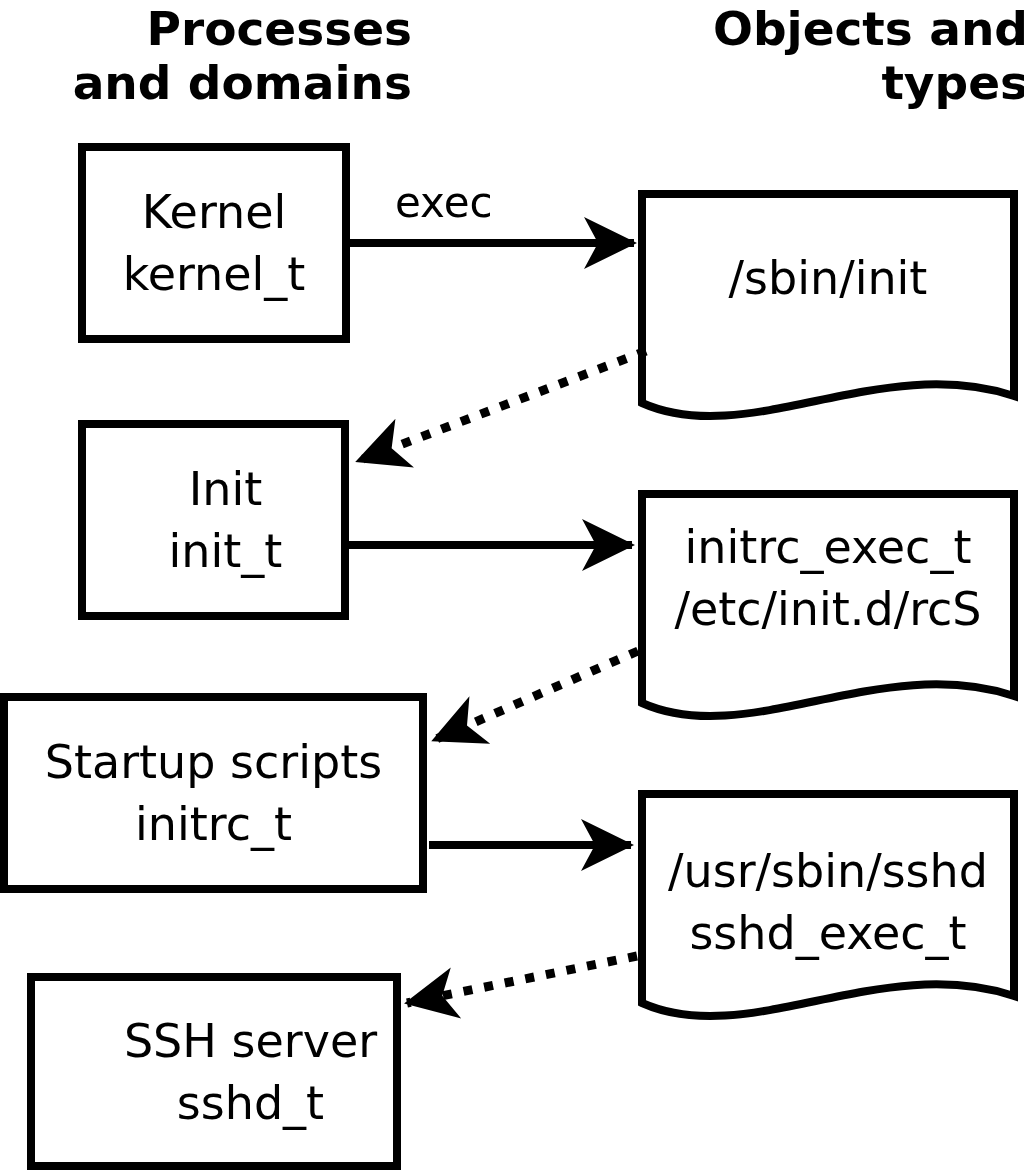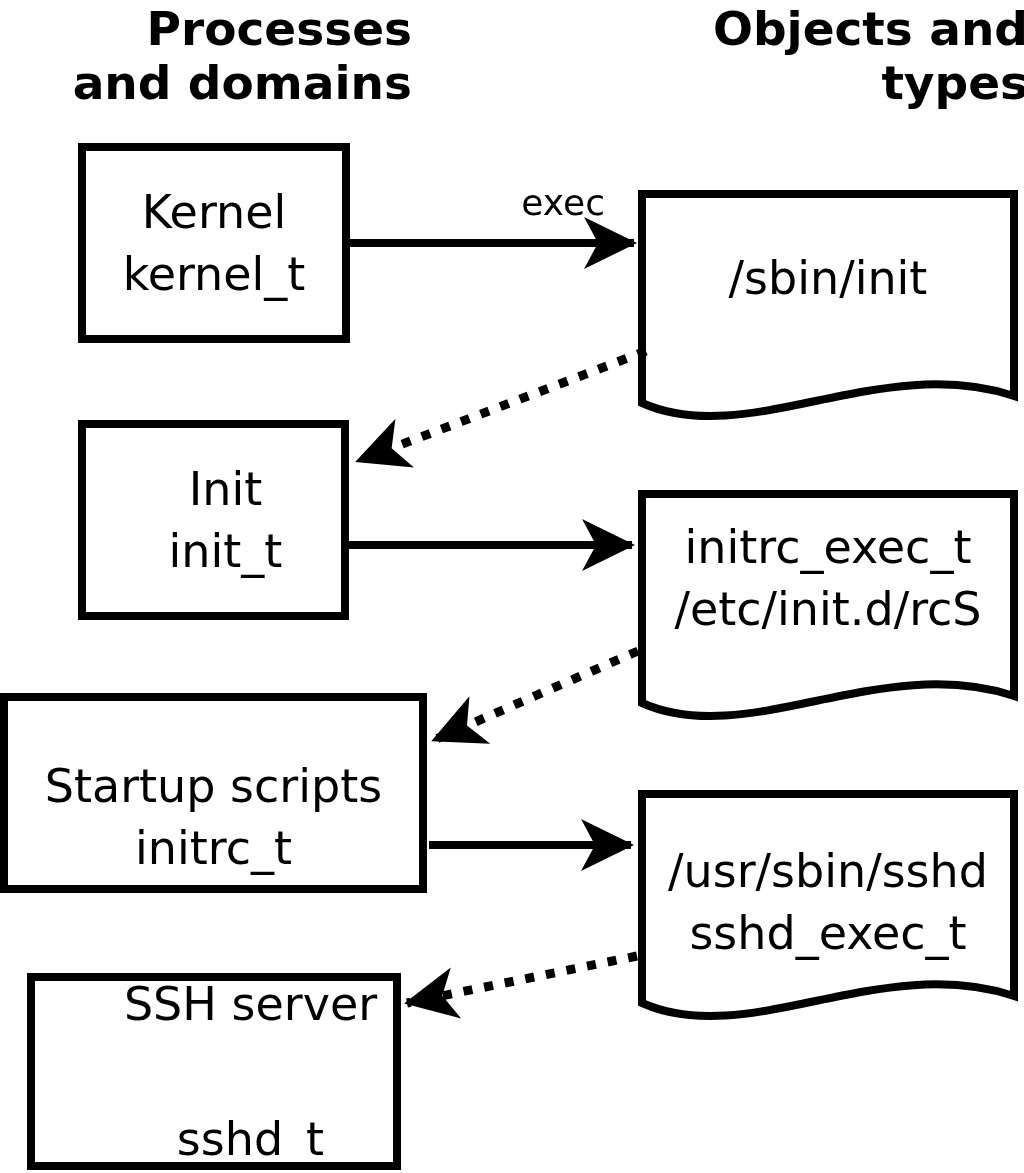--- a/index.html
+++ b/index.html
@@ -13,26 +13,26 @@
     text-align:right;white-space:pre-line;letter-spacing:0;
   }
   #hdr-left{left:12px;top:2px;width:400px;}
   #hdr-right{left:632px;top:2px;width:396px;}
   .lbl{
     position:absolute;display:flex;flex-direction:column;justify-content:center;
     align-items:center;font-size:46px;line-height:62px;text-align:center;white-space:nowrap;
   }
   #p1{left:78px;top:143px;width:272px;height:200px;}
   #p2{left:78px;top:420px;width:271px;height:200px;margin-left:12px;}
-  #p3{left:0px;top:693px;width:427px;height:200px;margin-top:24px;}
-  #p4{left:27px;top:973px;width:447px;height:197px;justify-content:space-between;}
+  #p3{left:0px;top:693px;width:427px;height:200px;}
+  #p4{left:27px;top:973px;width:447px;height:197px;}
   #o1{left:640px;top:196px;width:376px;height:164px;justify-content:center;}
   #o2{left:640px;top:496px;width:376px;height:164px;}
   #o3{left:640px;top:820px;width:376px;height:164px;align-items:center;}
-  #exec-label{position:absolute;left:395px;top:178px;width:210px;font-size:36px;line-height:50px;text-align:right;}
+  #exec-label{position:absolute;left:395px;top:178px;width:210px;font-size:42px;line-height:50px;text-align:left;}
 </style>
 </head>
 <body>
 
 <div id="diagram">
 
   <svg id="canvas" width="1024" height="1173" viewBox="0 0 1024 1173" aria-hidden="true">
     <defs>
       <marker id="head" markerUnits="userSpaceOnUse" markerWidth="56" markerHeight="56" viewBox="0 0 56 56" refX="52" refY="28" orient="auto">
         <path d="M 55,28 L 2,2 L 16,28 L 2,54 Z" fill="#000"></path>

